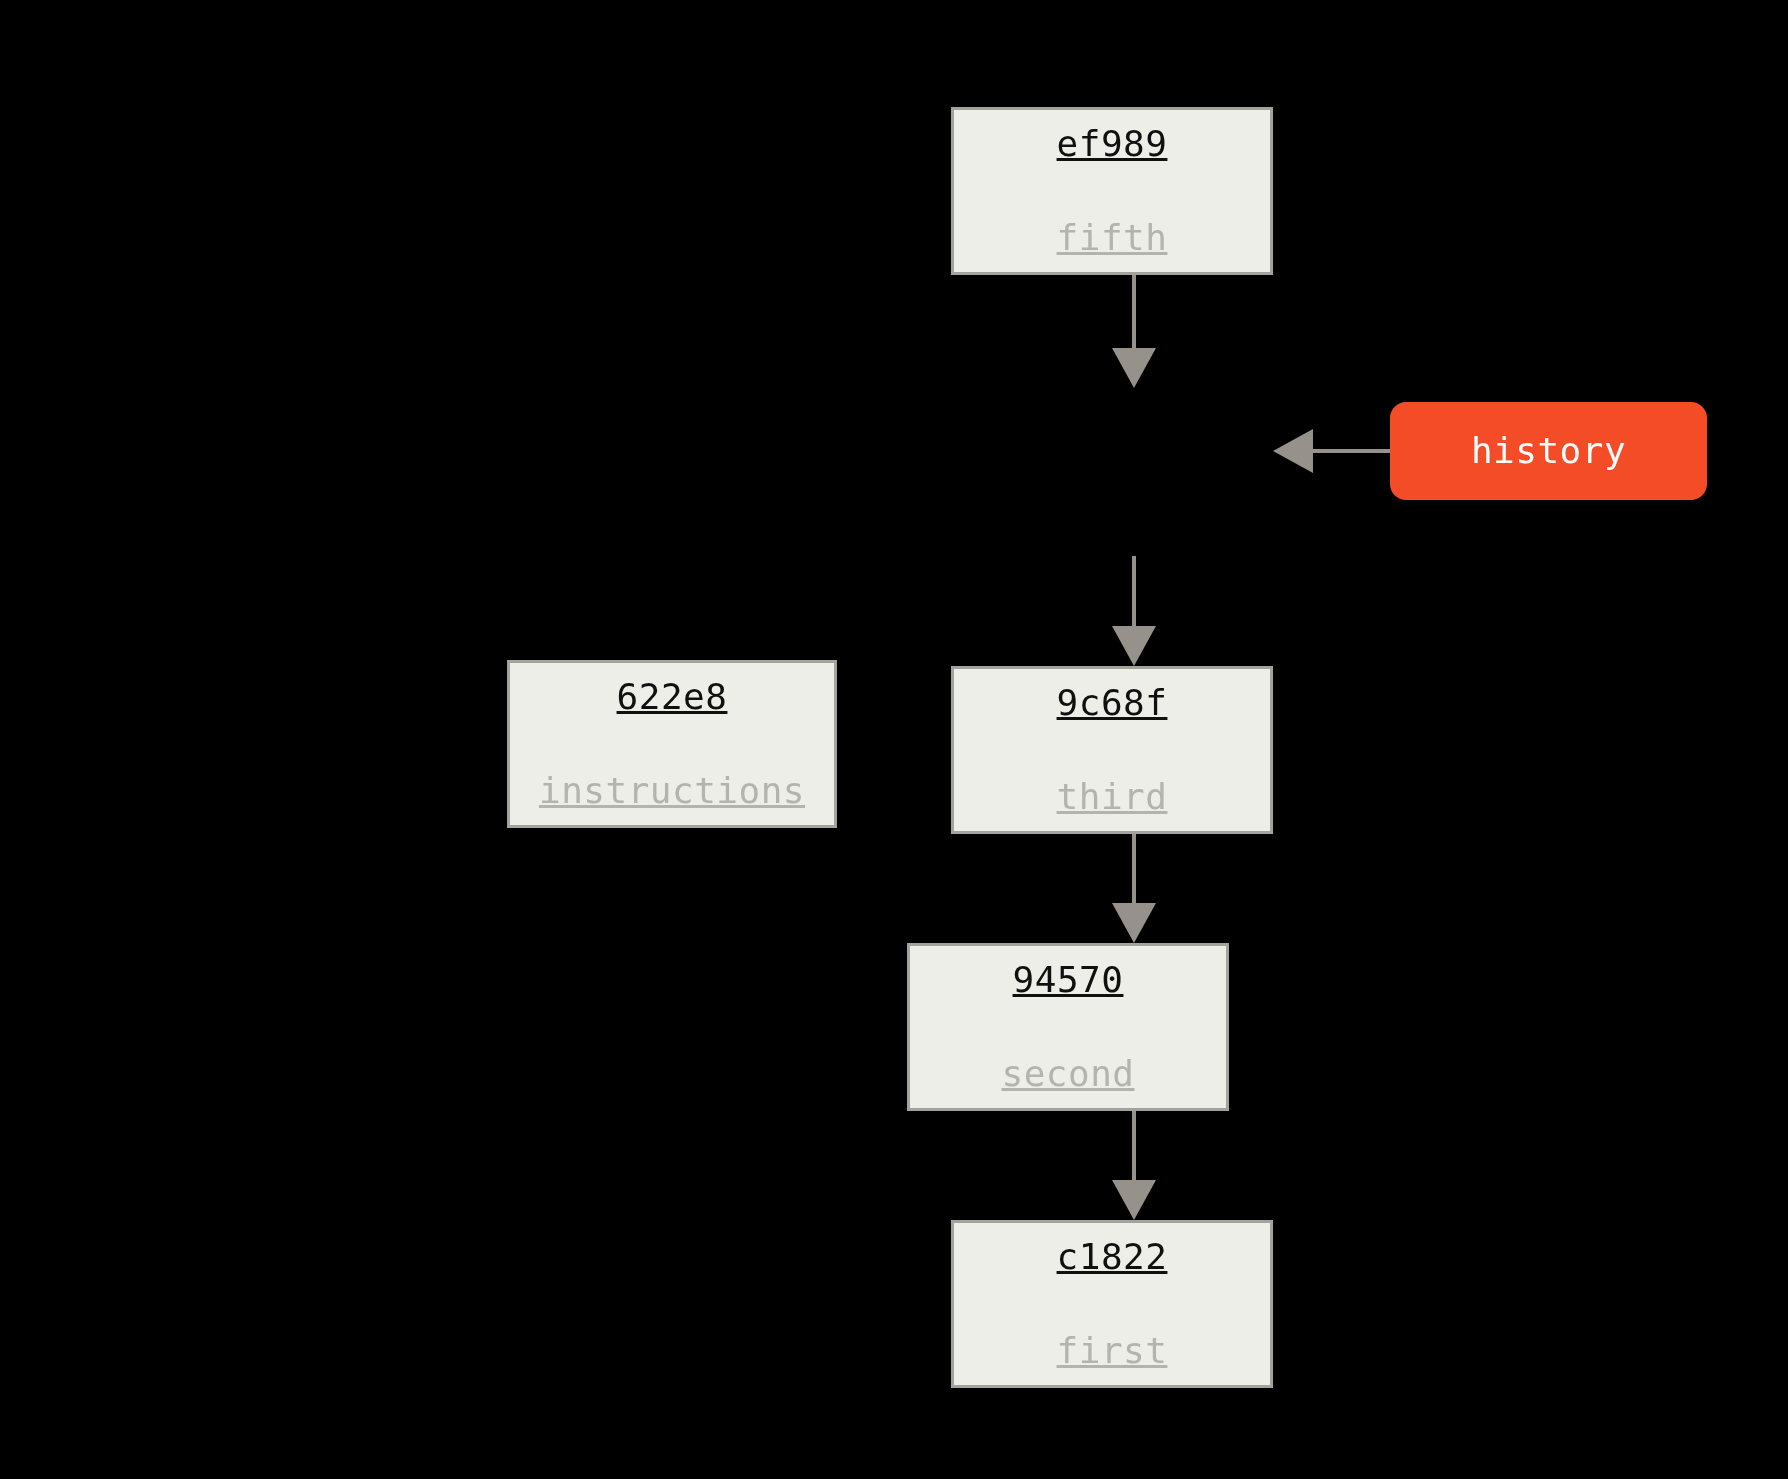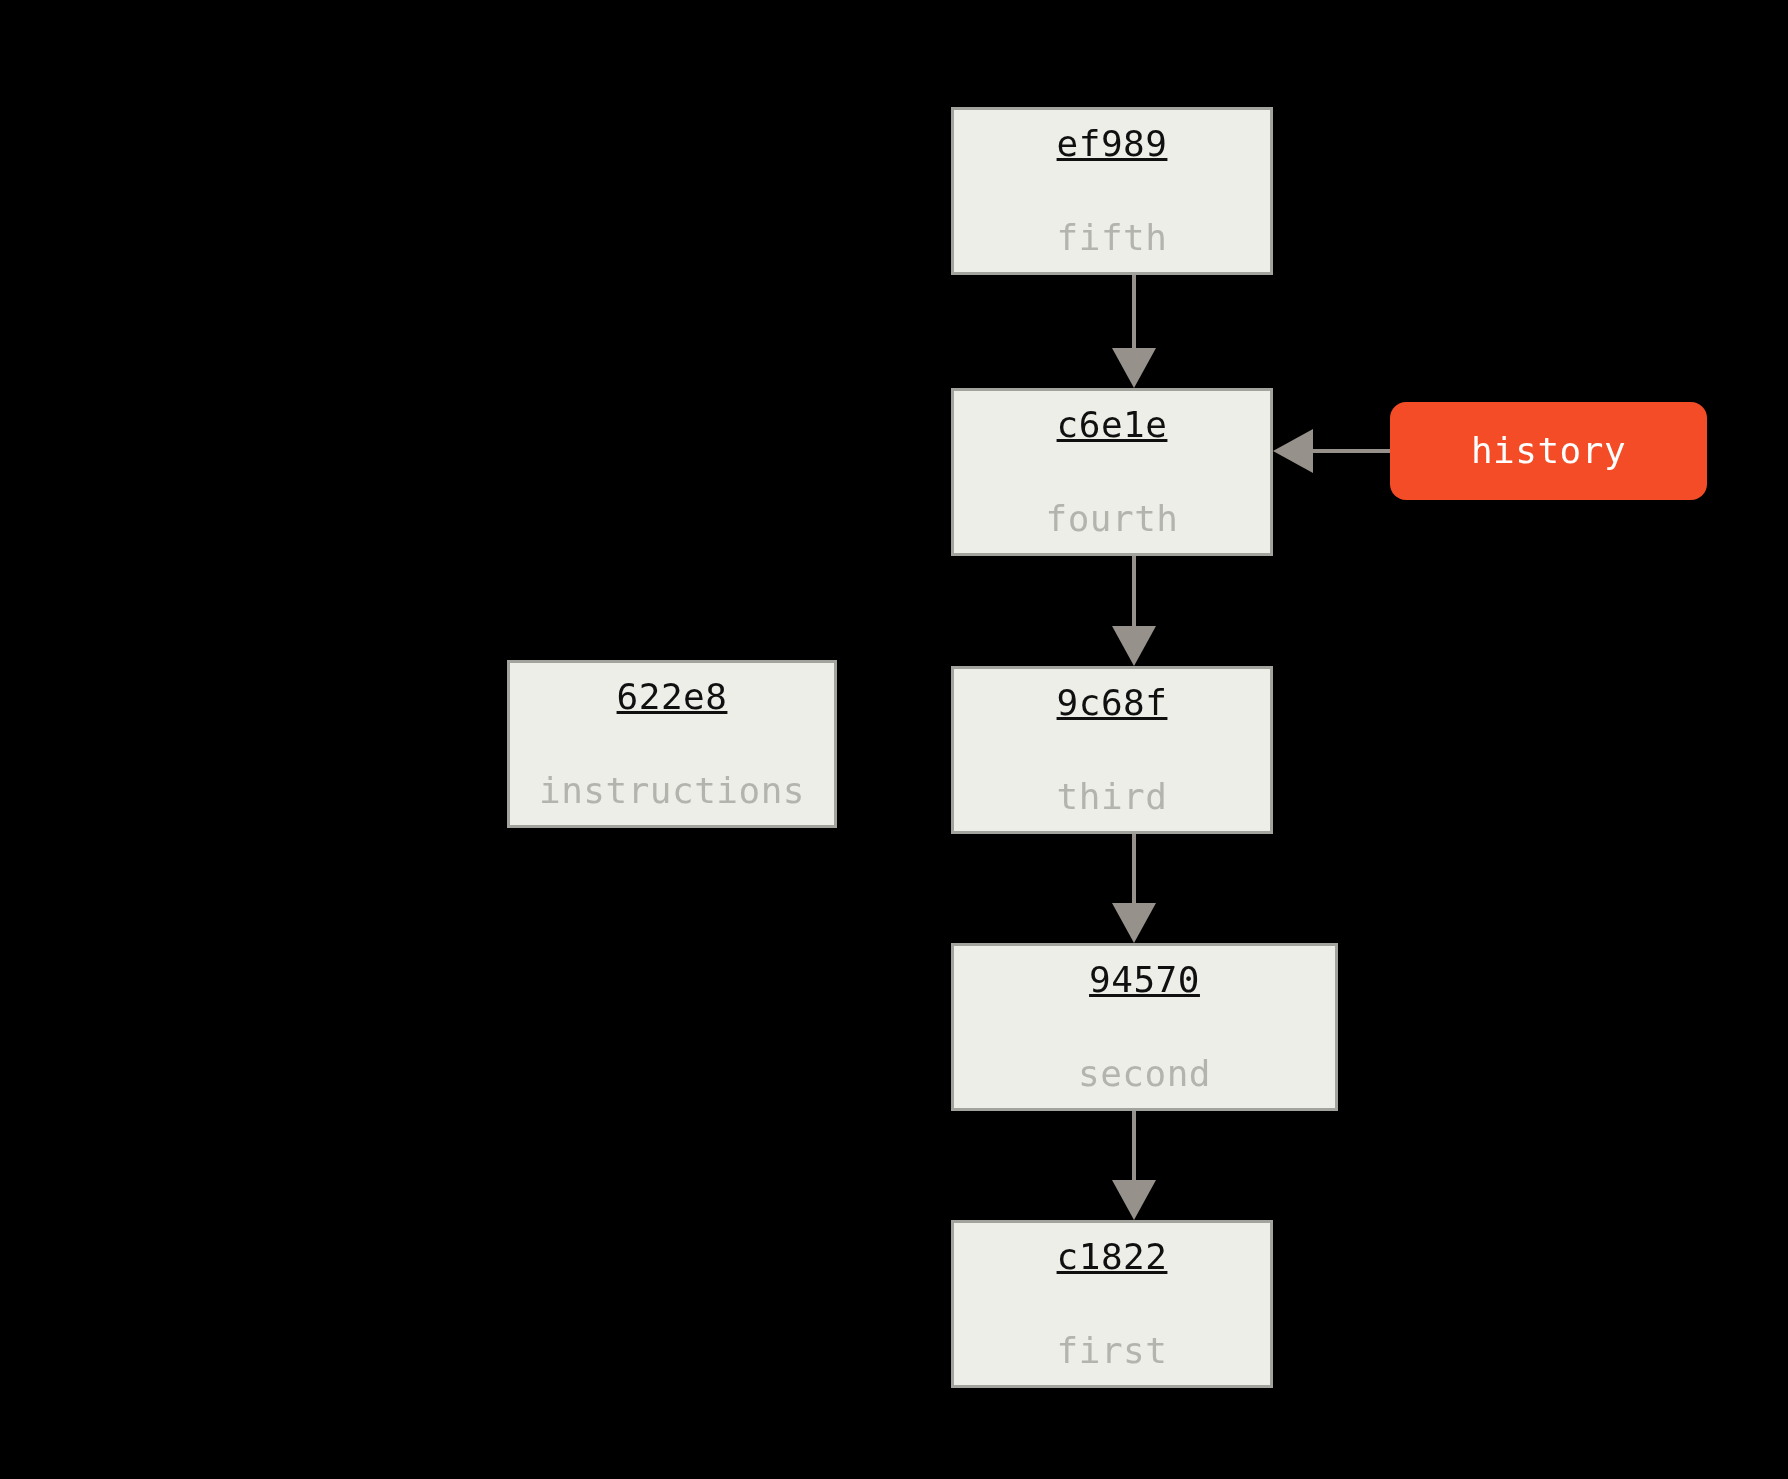--- a/index.html
+++ b/index.html
@@ -43,20 +43,21 @@
     letter-spacing: 0.5px;
     text-decoration: underline;
   }
   .node .msg {
     font-family: "DejaVu Sans Mono", "Liberation Mono", monospace;
     font-size: 36px;
     color: #b4b4ae;
     line-height: 1;
     letter-spacing: 0.5px;
     margin-top: 58px;
+    text-decoration: underline;
   }
 
   
   .reflabel {
     position: absolute;
     box-sizing: border-box;
     display: flex;
     align-items: center;
     justify-content: center;
     background: #f44c26;
@@ -137,29 +138,25 @@
       <div class="head"></div>
     </div>
     <div class="arrow-h" style="left: 1273px; top: 429px; width: 117px; height: 44px;">
       <div class="shaft" style="width: 77px;"></div>
       <div class="head"></div>
     </div>
     <div class="node" style="left: 951px; top: 107px; width: 322px; height: 168px;">
       <div class="hash">ef989</div>
       <div class="msg">fifth</div>
     </div>
-    <div class="node" style="left: 951px; top: 388px; width: 322px; height: 168px;">
-      <div class="hash">c6e1e</div>
-      <div class="msg">fourth</div>
-    </div>
     <div class="node" style="left: 951px; top: 666px; width: 322px; height: 168px;">
       <div class="hash">9c68f</div>
       <div class="msg">third</div>
     </div>
-    <div class="node" style="left: 951px; top: 943px; width: 387px; height: 168px;">
+    <div class="node" style="left: 907px; top: 943px; width: 322px; height: 168px;">
       <div class="hash">94570</div>
       <div class="msg">second</div>
     </div>
     <div class="node" style="left: 951px; top: 1220px; width: 322px; height: 168px;">
       <div class="hash">c1822</div>
       <div class="msg">first</div>
     </div>
     <div class="node" style="left: 507px; top: 660px; width: 330px; height: 168px; text-align: right;">
       <div class="hash">622e8</div>
       <div class="msg">instructions</div>

